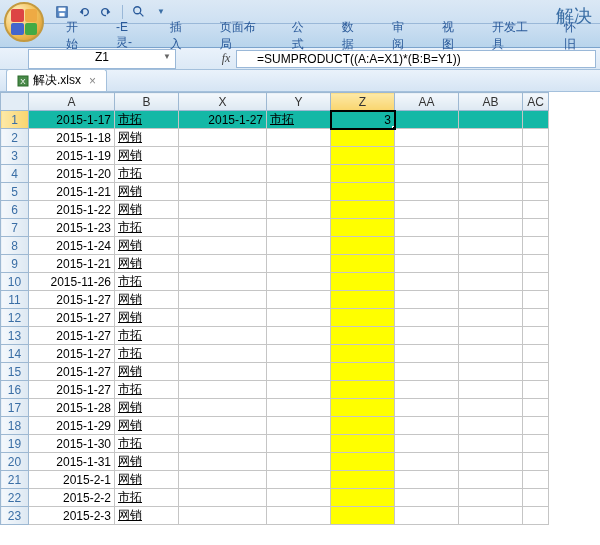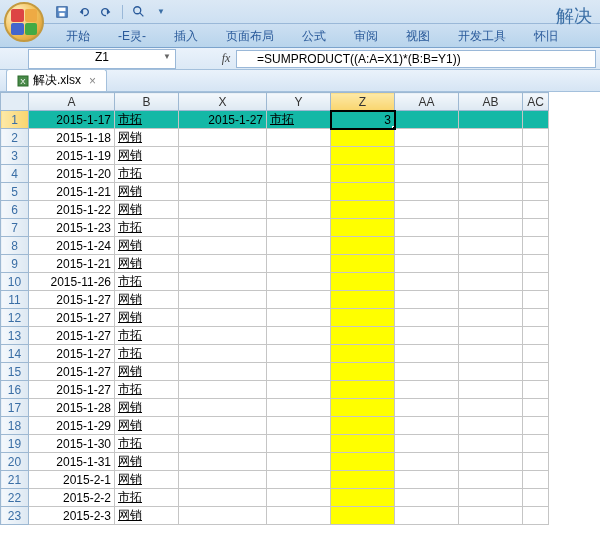--- a/index.html
+++ b/index.html
@@ -8,21 +8,21 @@
 .title-bar { height: 24px; background: linear-gradient(#dbe8f5, #cde0f2); border-bottom: 1px solid #9ab8d8; display: flex; align-items: center; padding-left: 2px; }
 .office-btn { width: 40px; height: 40px; border-radius: 50%; background: radial-gradient(circle at 30% 30%, #fff4d0, #f5c560, #d08c20); border: 2px solid #c49a40; position: absolute; top: 2px; left: 4px; z-index: 10; display: flex; align-items: center; justify-content: center; }
 .office-btn-inner { width: 26px; height: 26px; display: grid; grid-template-columns: 1fr 1fr; grid-template-rows: 1fr 1fr; gap: 1px; }
 .office-btn-inner div { border-radius: 2px; }
 .ob-r { background: #d44; } .ob-g { background: #4a4; } .ob-b { background: #46c; } .ob-y { background: #ea4; }
 .qat { margin-left: 52px; display: flex; gap: 6px; align-items: center; }
 .qat-icon { width: 16px; height: 16px; display: flex; align-items: center; justify-content: center; color: #3a6ea5; cursor: pointer; }
 .qat-sep { width: 1px; height: 14px; background: #9ab8d8; margin: 0 2px; }
 .title-text { position: absolute; right: 8px; top: 4px; color: #3a6ea5; font-size: 18px; }
 
-.ribbon-tabs { height: 24px; background: linear-gradient(#cde0f2, #b8d4ec); display: flex; align-items: flex-start; padding-left: 52px; border-bottom: 1px solid #7ba3cc; }
+.ribbon-tabs { height: 24px; background: linear-gradient(#cde0f2, #b8d4ec); display: flex; align-items: center; padding-left: 52px; border-bottom: 1px solid #7ba3cc; }
 .ribbon-tab { padding: 4px 14px 4px; color: #2a5a9a; cursor: pointer; font-size: 12px; }
 
 .edit-row { height: 22px; background: linear-gradient(#eaf2fb, #dce9f6); display: flex; align-items: center; border-bottom: 1px solid #a4c0dc; }
 .name-box { width: 148px; height: 20px; background: #fff; border: 1px solid #9ab8d8; margin-left: 28px; display: flex; align-items: flex-start; justify-content: center; position: relative; font-size: 12px; color: #000; }
 .name-box-dd { position: absolute; right: 2px; width: 12px; height: 14px; display: flex; align-items: center; justify-content: center; color: #666; }
 .fx-label { width: 20px; text-align: center; color: #444; font-style: italic; font-family: "Times New Roman"; margin-left: 40px; }
 .formula-bar { flex: 1; height: 18px; background: #fff; border: 1px solid #9ab8d8; padding: 1px 20px; font-size: 12px; color: #000; margin-right: 4px; }
 
 .file-tab-row { height: 22px; background: linear-gradient(#eaf2fb, #d6e5f4); display: flex; align-items: flex-end; border-bottom: 1px solid #a4c0dc; padding-left: 6px; }
 .file-tab { background: #fff; border: 1px solid #a4c0dc; border-bottom: none; padding: 2px 10px; font-size: 12px; display: flex; align-items: center; gap: 4px; border-radius: 3px 3px 0 0; }
@@ -89,20 +89,21 @@
   </div>
   <span class="title-text">解决</span>
 </div>
 
 <div class="ribbon-tabs">
   <div class="ribbon-tab">开始</div>
   <div class="ribbon-tab">-E灵-</div>
   <div class="ribbon-tab">插入</div>
   <div class="ribbon-tab">页面布局</div>
   <div class="ribbon-tab">公式</div>
+  <div class="ribbon-tab">数据</div>
   <div class="ribbon-tab">审阅</div>
   <div class="ribbon-tab">视图</div>
   <div class="ribbon-tab">开发工具</div>
   <div class="ribbon-tab">怀旧</div>
 </div>
 
 <div class="edit-row">
   <div class="name-box">
     <span>Z1</span>
     <span class="name-box-dd" style="font-size:8px;">▼</span>

